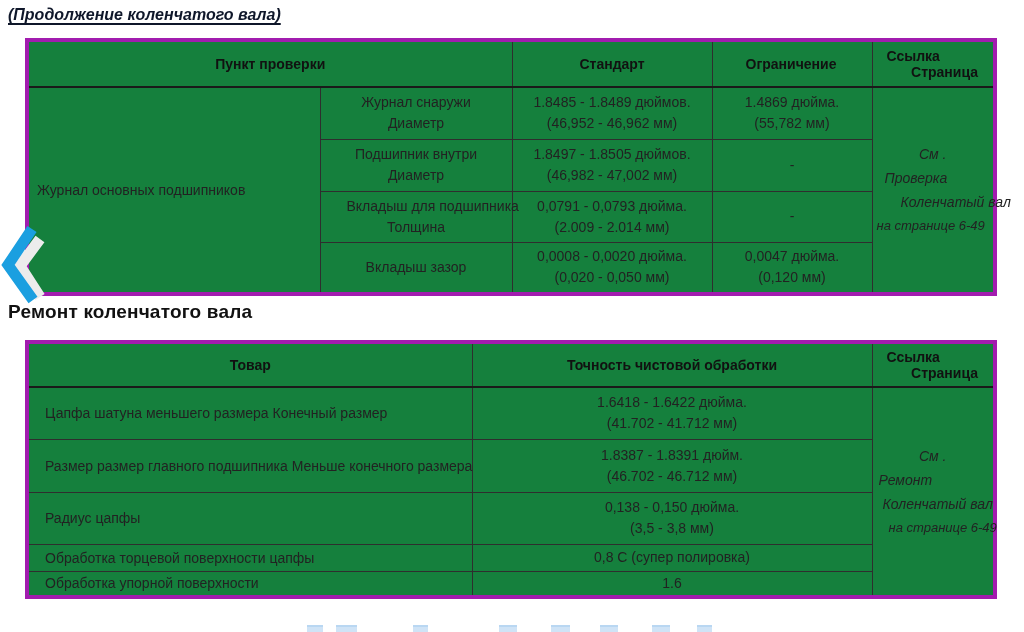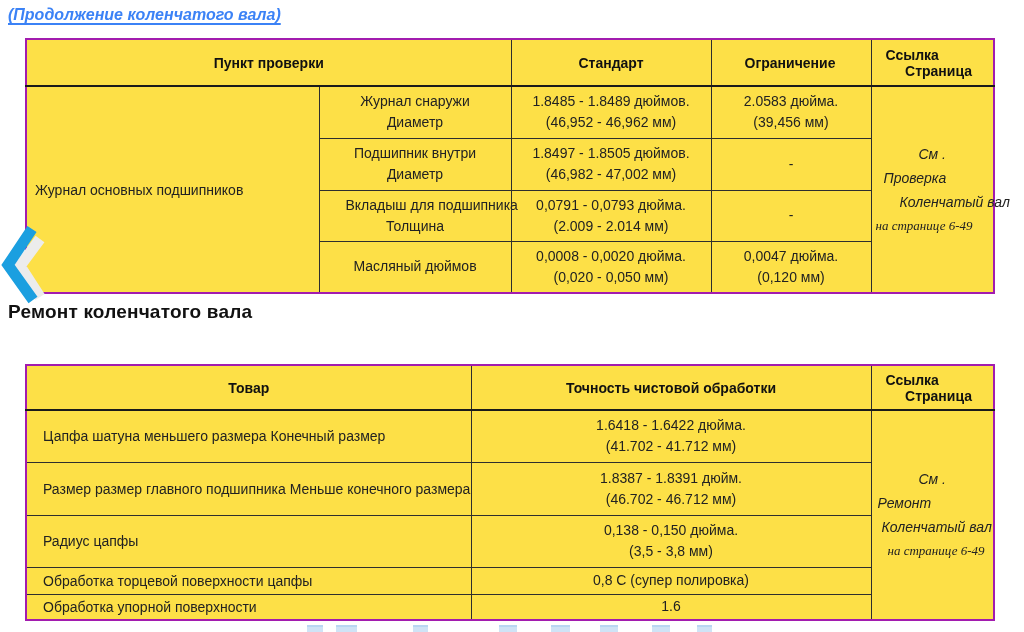--- a/index.html
+++ b/index.html
@@ -5,50 +5,50 @@
   html,body{margin:0;padding:0;}
   body{
     width:1024px;height:632px;position:relative;overflow:hidden;
     background:#ffffff;color:#222;
     font-family:"Liberation Sans","DejaVu Sans",sans-serif;
   }
   .page-title{
     position:absolute;left:8px;top:6px;
     font-size:16px;font-weight:bold;font-style:italic;
     text-decoration:underline;text-decoration-thickness:2px;text-underline-offset:3px;
-    color:#3b82f6;
+    color:#0f172a;
   }
   .section-heading{
     position:absolute;left:8px;top:301px;
     font-size:19px;font-weight:bold;color:#111;letter-spacing:.2px;
   }
   table.grid{
     position:absolute;border-collapse:collapse;table-layout:fixed;
-    background:#fde047;border:2px solid #a21caf;
+    background:#15803d;border:4px solid #a21caf;
   }
   #inspection-table{left:25px;top:38px;width:968px;}
-  #repair-table{left:25px;top:364px;width:968px;}
+  #repair-table{left:25px;top:340px;width:968px;}
   .grid td,.grid th{
     border:1px solid #2e2e2e;padding:0;vertical-align:middle;
     font-size:14px;overflow:visible;
   }
   .grid th{font-weight:bold;text-align:center;border-bottom:2px solid #1a1a1a;color:#111;}
   th.limit-h{padding-right:2px;}
   th.ref-h{text-align:left;}
   .ref-h .l1{display:block;text-align:left;padding-left:14px;}
-  .ref-h .l2{display:block;text-align:right;padding-right:21px;}
+  .ref-h .l2{display:block;text-align:right;padding-right:15px;}
   .cell-2line{text-align:center;line-height:21px;}
   .cell-2line .ln{display:block;white-space:nowrap;}
   td.item-cell{text-align:left;padding-left:16px;white-space:nowrap;}
   td.group-cell{text-align:left;padding-left:8px;}
   .overflow-left{text-align:center;padding-left:26px;}
   td.ref-cell{font-style:italic;line-height:24px;vertical-align:middle;}
   .ref-cell .rl{display:block;white-space:nowrap;}
   .ref-cell .r1{text-align:center;}
-  .ref-cell .r4{font-size:13px;font-family:Liberation Serif, serif;}
+  .ref-cell .r4{font-size:13px;}
   #inspection-table .ref-cell .r2{padding-left:12px;}
   #inspection-table .ref-cell .r3{padding-left:28px;}
   #inspection-table .ref-cell .r4{padding-left:4px;}
   #repair-table .ref-cell .r2{padding-left:6px;}
   #repair-table .ref-cell .r3{padding-left:10px;}
   #repair-table .ref-cell .r4{padding-left:16px;}
   .nav-chevron{position:absolute;left:-3px;top:221px;width:52px;height:88px;cursor:pointer;}
   .wm-seg{position:absolute;top:625px;height:9px;background:#cfe3f6;border-top:2px solid #b9d7f2;}
 </style>
 </head>
@@ -78,22 +78,22 @@
     <td class="group-cell" rowspan="4">Журнал основных подшипников</td>
     <td class="cell-2line">
       <span class="ln">Журнал снаружи</span>
       <span class="ln">Диаметр</span>
     </td>
     <td class="cell-2line">
       <span class="ln">1.8485 - 1.8489 дюймов.</span>
       <span class="ln">(46,952 - 46,962 мм)</span>
     </td>
     <td class="cell-2line">
-      <span class="ln">2.0583 дюйма.</span>
-      <span class="ln">(39,456 мм)</span>
+      <span class="ln">1.4869 дюйма.</span>
+      <span class="ln">(55,782 мм)</span>
     </td>
     <td class="ref-cell" rowspan="4">
       <span class="rl r1">См .</span>
       <span class="rl r2">Проверка</span>
       <span class="rl r3">Коленчатый вал</span>
       <span class="rl r4">на странице 6-49</span>
     </td>
   </tr>
   <tr style="height:52px">
     <td class="cell-2line">
@@ -116,21 +116,21 @@
     <td class="cell-2line">
       <span class="ln">0,0791 - 0,0793 дюйма.</span>
       <span class="ln">(2.009 - 2.014 мм)</span>
     </td>
     <td class="cell-2line">
       <span class="ln">-</span>
     </td>
   </tr>
   <tr style="height:52px">
     <td class="cell-2line">
-      <span class="ln">Масляный дюймов</span>
+      <span class="ln">Вкладыш зазор</span>
     </td>
     <td class="cell-2line">
       <span class="ln">0,0008 - 0,0020 дюйма.</span>
       <span class="ln">(0,020 - 0,050 мм)</span>
     </td>
     <td class="cell-2line">
       <span class="ln">0,0047 дюйма.</span>
       <span class="ln">(0,120 мм)</span>
     </td>
   </tr>

